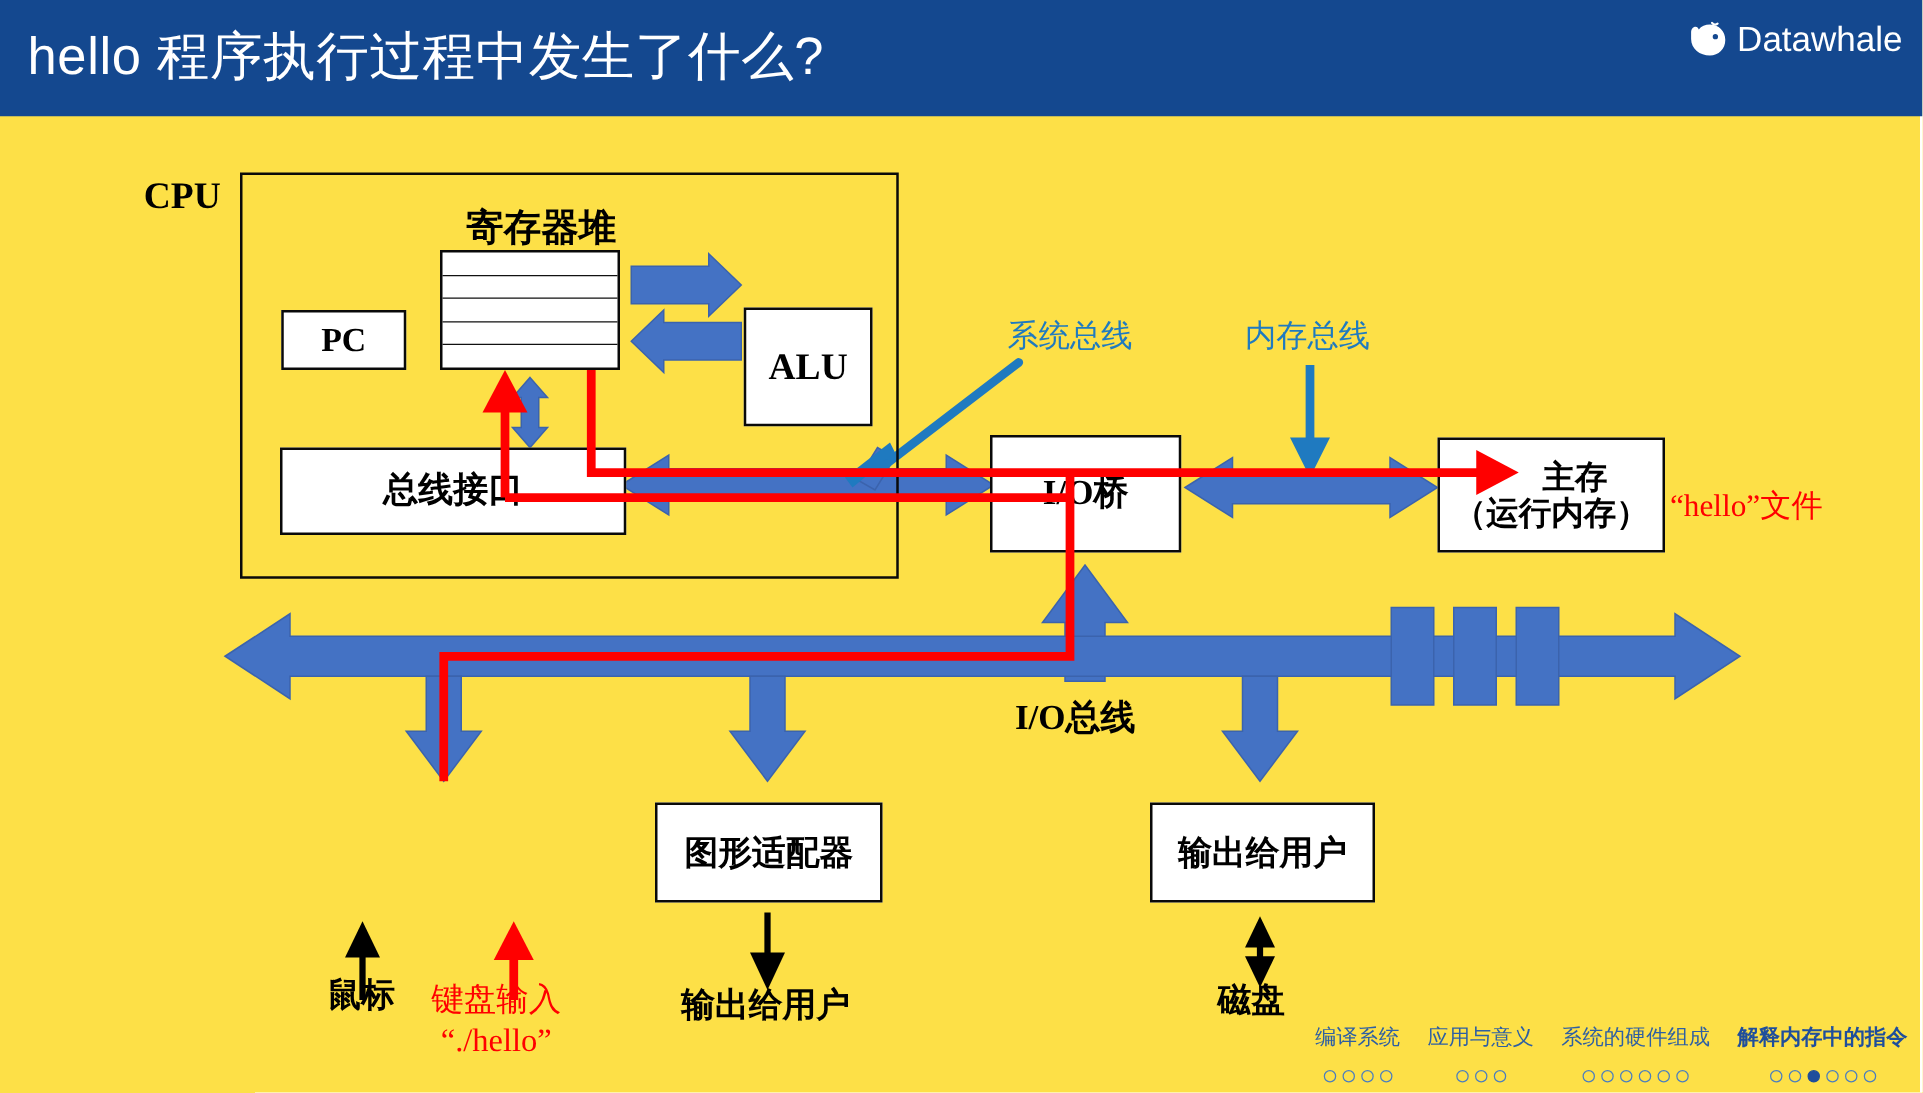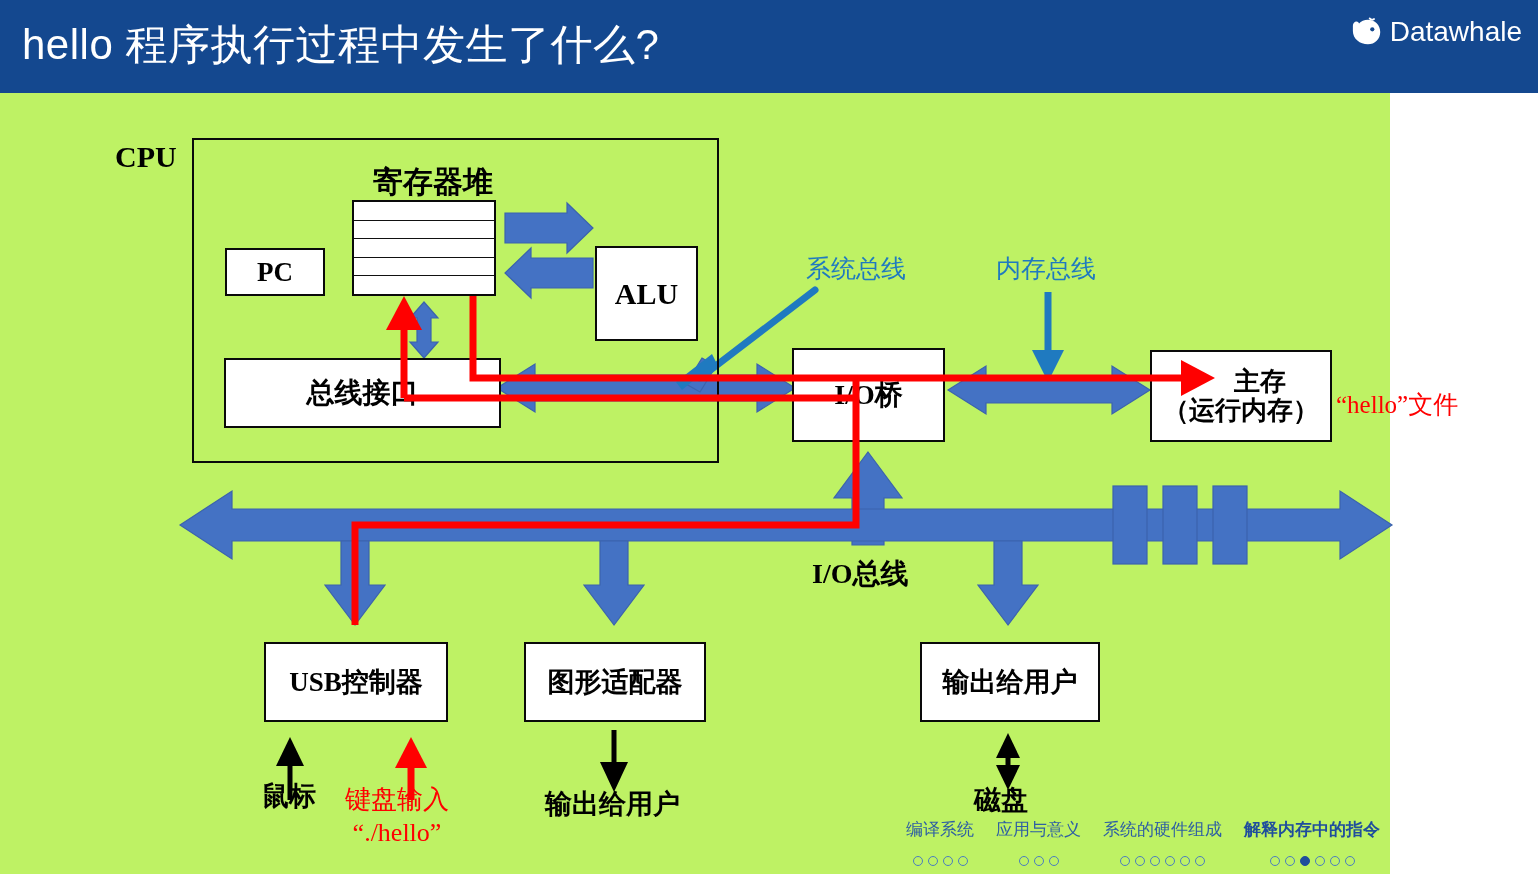--- a/index.html
+++ b/index.html
@@ -2,21 +2,21 @@
 <html><head>
 <meta charset="utf-8">
 <style>
   * { box-sizing: border-box; margin: 0; padding: 0; }
   html, body {
     width: 1538px; height: 874px;
     background: #ffffff;
     font-family: "Liberation Sans", "DejaVu Sans", sans-serif;
     overflow: hidden;
   }
-  #slide { position: relative; width: 1390px; height: 874px; background: #bef264; }
+  #slide { position: relative; width: 1536px; height: 874px; background: #fde047; }
 
   
   .header {
     position: absolute; left: 0; top: 0; width: 1538px; height: 93px;
     background: #14488f;
   }
   .header-title {
     position: absolute; left: 22px; top: 10px;
     font-size: 42px; color: #ffffff; font-weight: 400;
     letter-spacing: 0.5px; line-height: 70px; white-space: nowrap;
@@ -200,21 +200,20 @@
 
   <div class="box" style="left:1150px; top:350px; width:182px; height:92px; flex-direction:column; font-size:26px;">
     <span style="padding-left:38px;">主存</span>
     <span>（运行内存）</span>
   </div>
 
   <div class="redlabel" style="left:1336px; top:388px; font-size:25px;">“hello”文件</div>
 
   <div class="plainlabel" style="left:812px; top:555px; font-size:28px;">I/O总线</div>
 
-  <div class="box" style="left:264px; top:642px; width:184px; height:80px; font-size:27px;">USB控制器</div>
 
   <div class="box" style="left:524px; top:642px; width:182px; height:80px; font-size:27px;">图形适配器</div>
 
   <div class="box" style="left:920px; top:642px; width:180px; height:80px; font-size:27px;">输出给用户</div>
 
   <div class="plainlabel" style="left:262px; top:778px; font-size:27px;">鼠标</div>
 
   <div class="redlabel" style="left:345px; top:784px; font-size:26px; line-height:1.25;">
     <div>键盘输入</div>
     <div>“./hello”</div>

